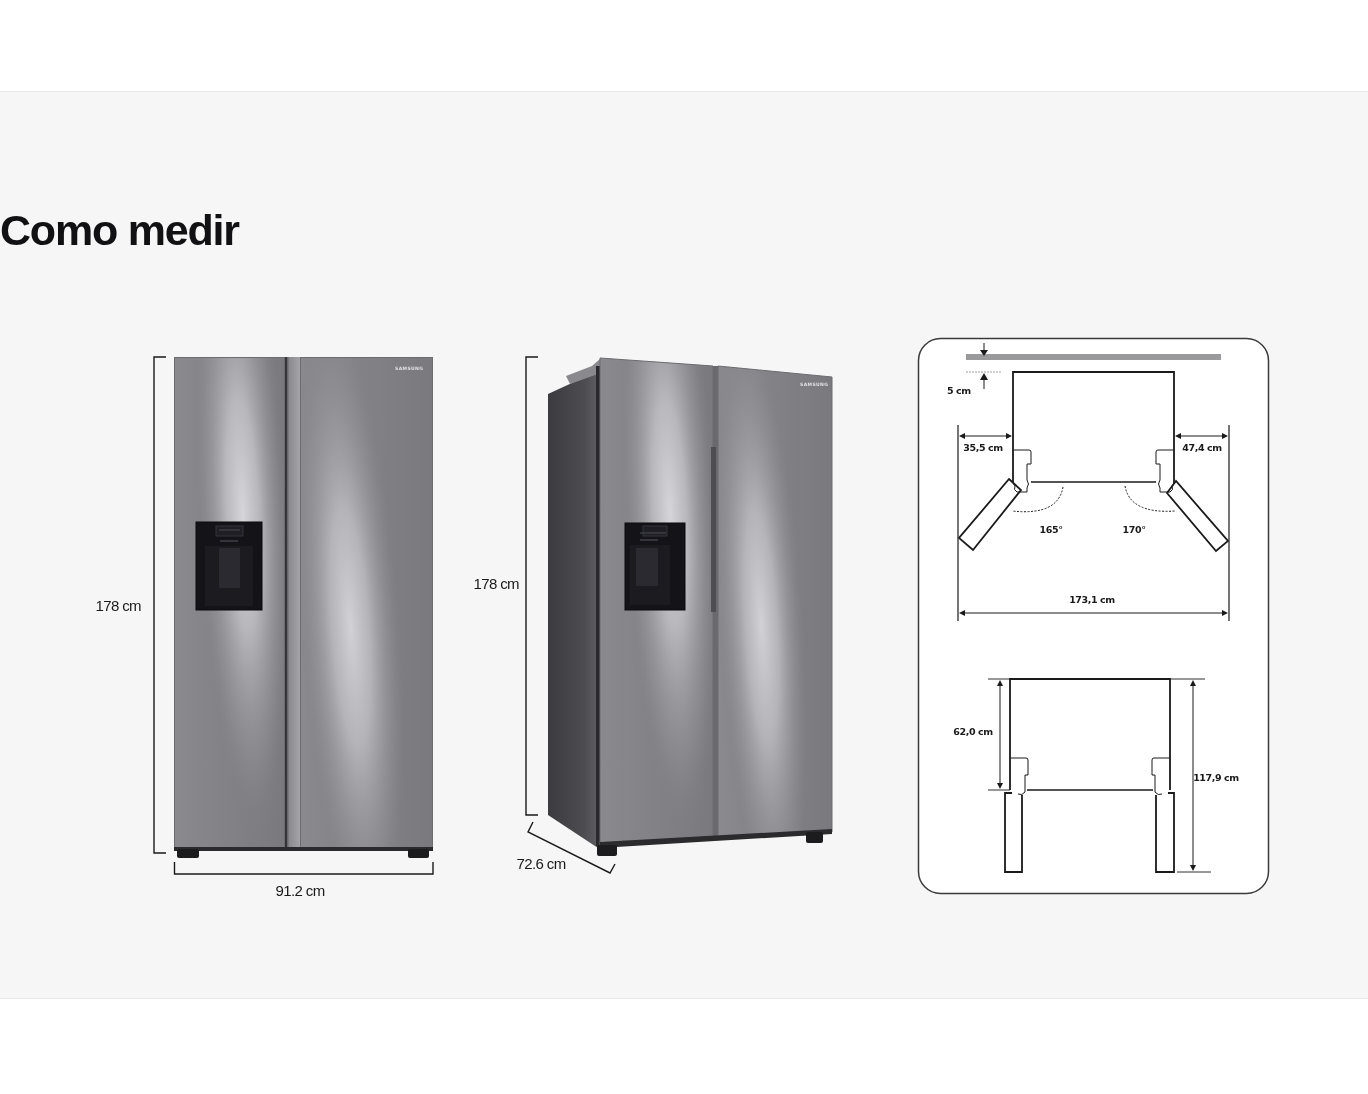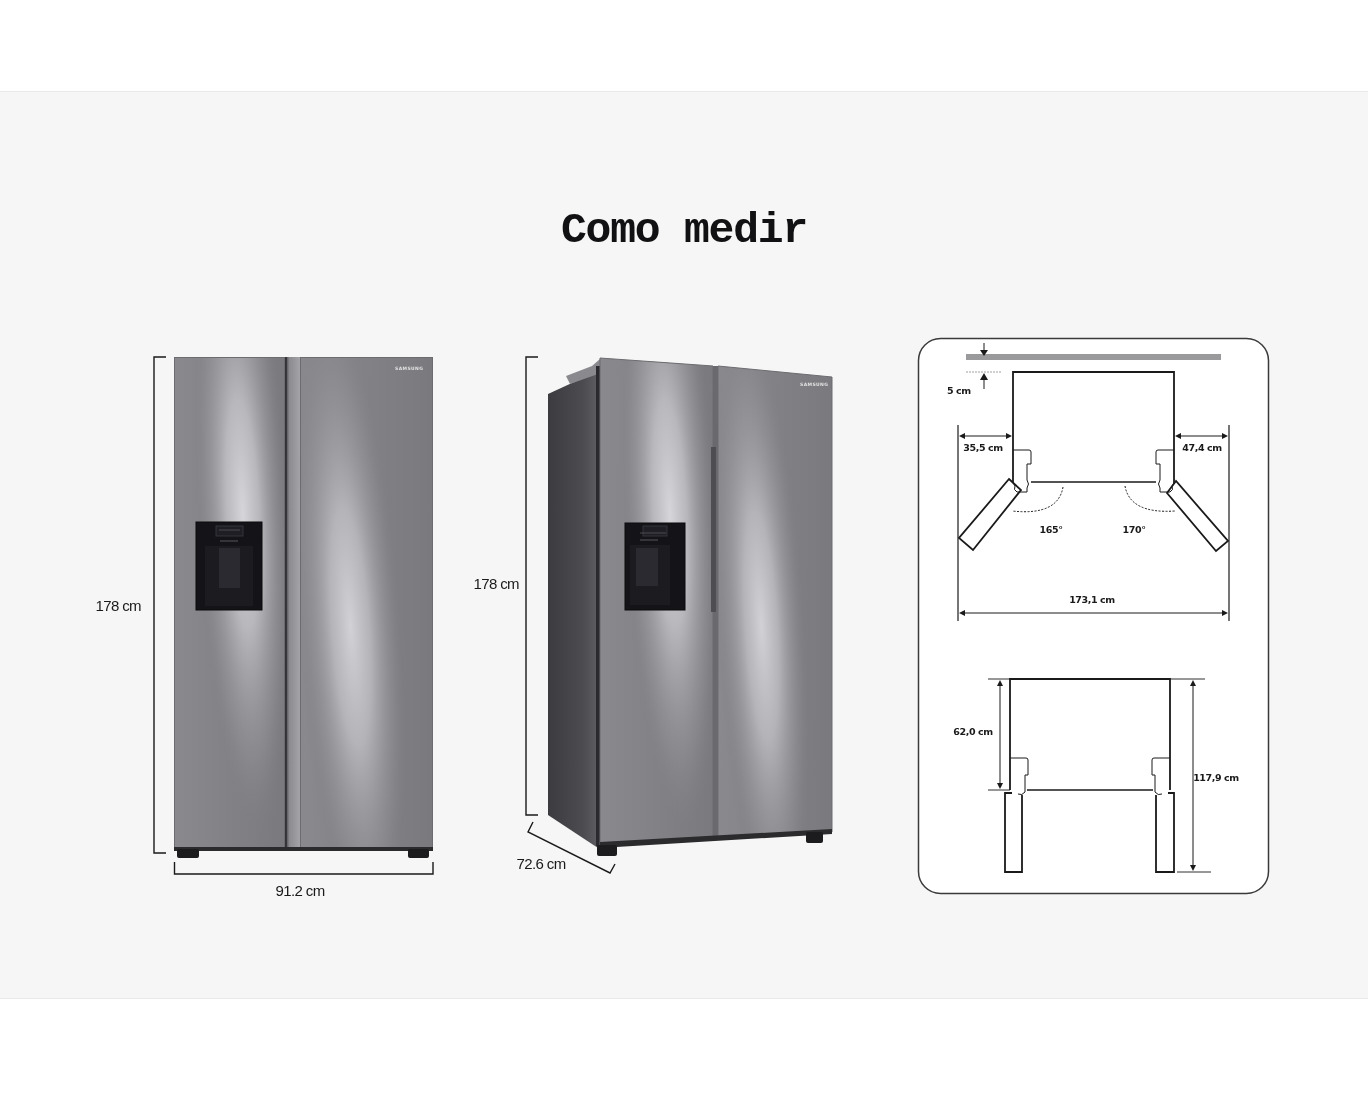--- a/index.html
+++ b/index.html
@@ -1,21 +1,21 @@
 <!DOCTYPE html>
 <html><head>
 <meta charset="utf-8">
 <style>
   html, body { margin:0; padding:0; }
   body { width:1368px; height:1094px; background:#ffffff; position:relative; overflow:hidden;
          font-family:"Liberation Sans", sans-serif; }
   .band { position:absolute; left:0; top:91px; width:1368px; height:908px; background:#f6f6f6;
           border-top:1px solid #e9e9e9; border-bottom:1px solid #e9e9e9; box-sizing:border-box; }
-  .title { position:absolute; left:0; top:206px; width:1368px; text-align:center;
-           font-family:Liberation Mono, monospace; font-weight:bold; font-size:43px;
+  .title { position:absolute; left:0; top:206px; width:1368px; 
+           font-family:Liberation Sans, sans-serif; font-weight:bold; font-size:43px;
            letter-spacing:-1.2px; color:#111113; }
   svg.stage { position:absolute; left:0; top:0; }
   .lbl { font-family:"Liberation Sans", sans-serif; font-size:15px; fill:#1a1a1a; letter-spacing:-0.6px; }
   .dlbl { font-family:"DejaVu Sans", sans-serif; font-size:9.5px; font-weight:bold; fill:#1a1a1a; letter-spacing:-0.4px; }
   .brand { font-family:"DejaVu Sans", sans-serif; font-size:4.5px; font-weight:bold; fill:#e4e4e6; letter-spacing:0.4px; }
 </style>
 </head>
 <body>
 
 <div class="band"></div>

